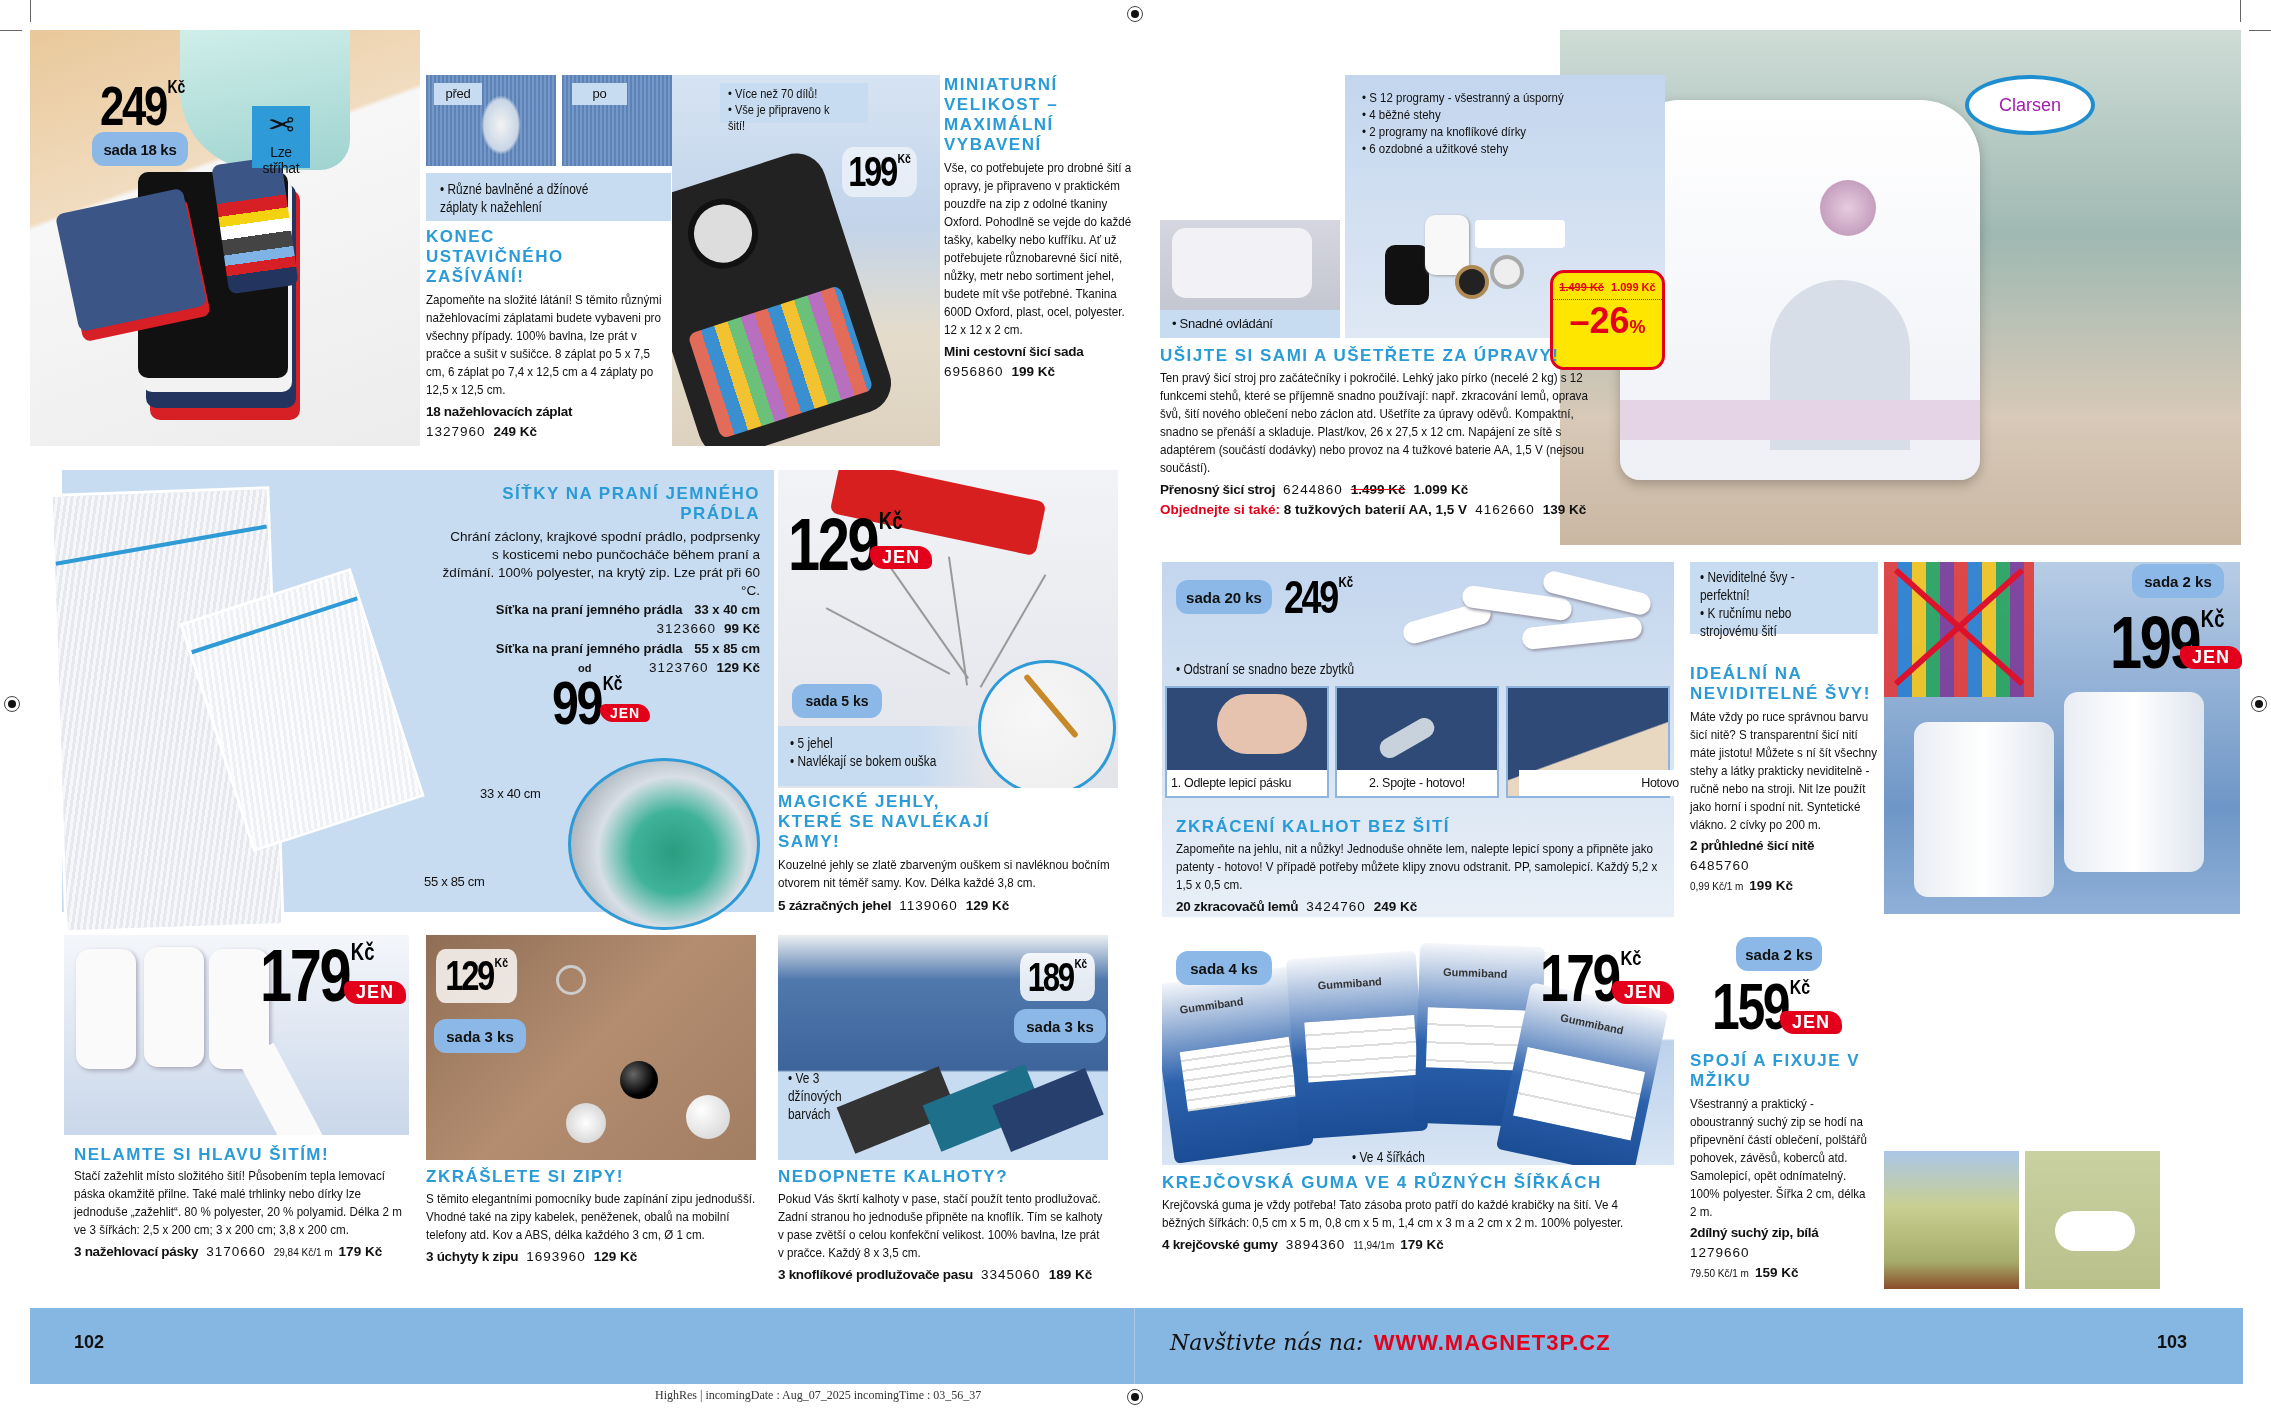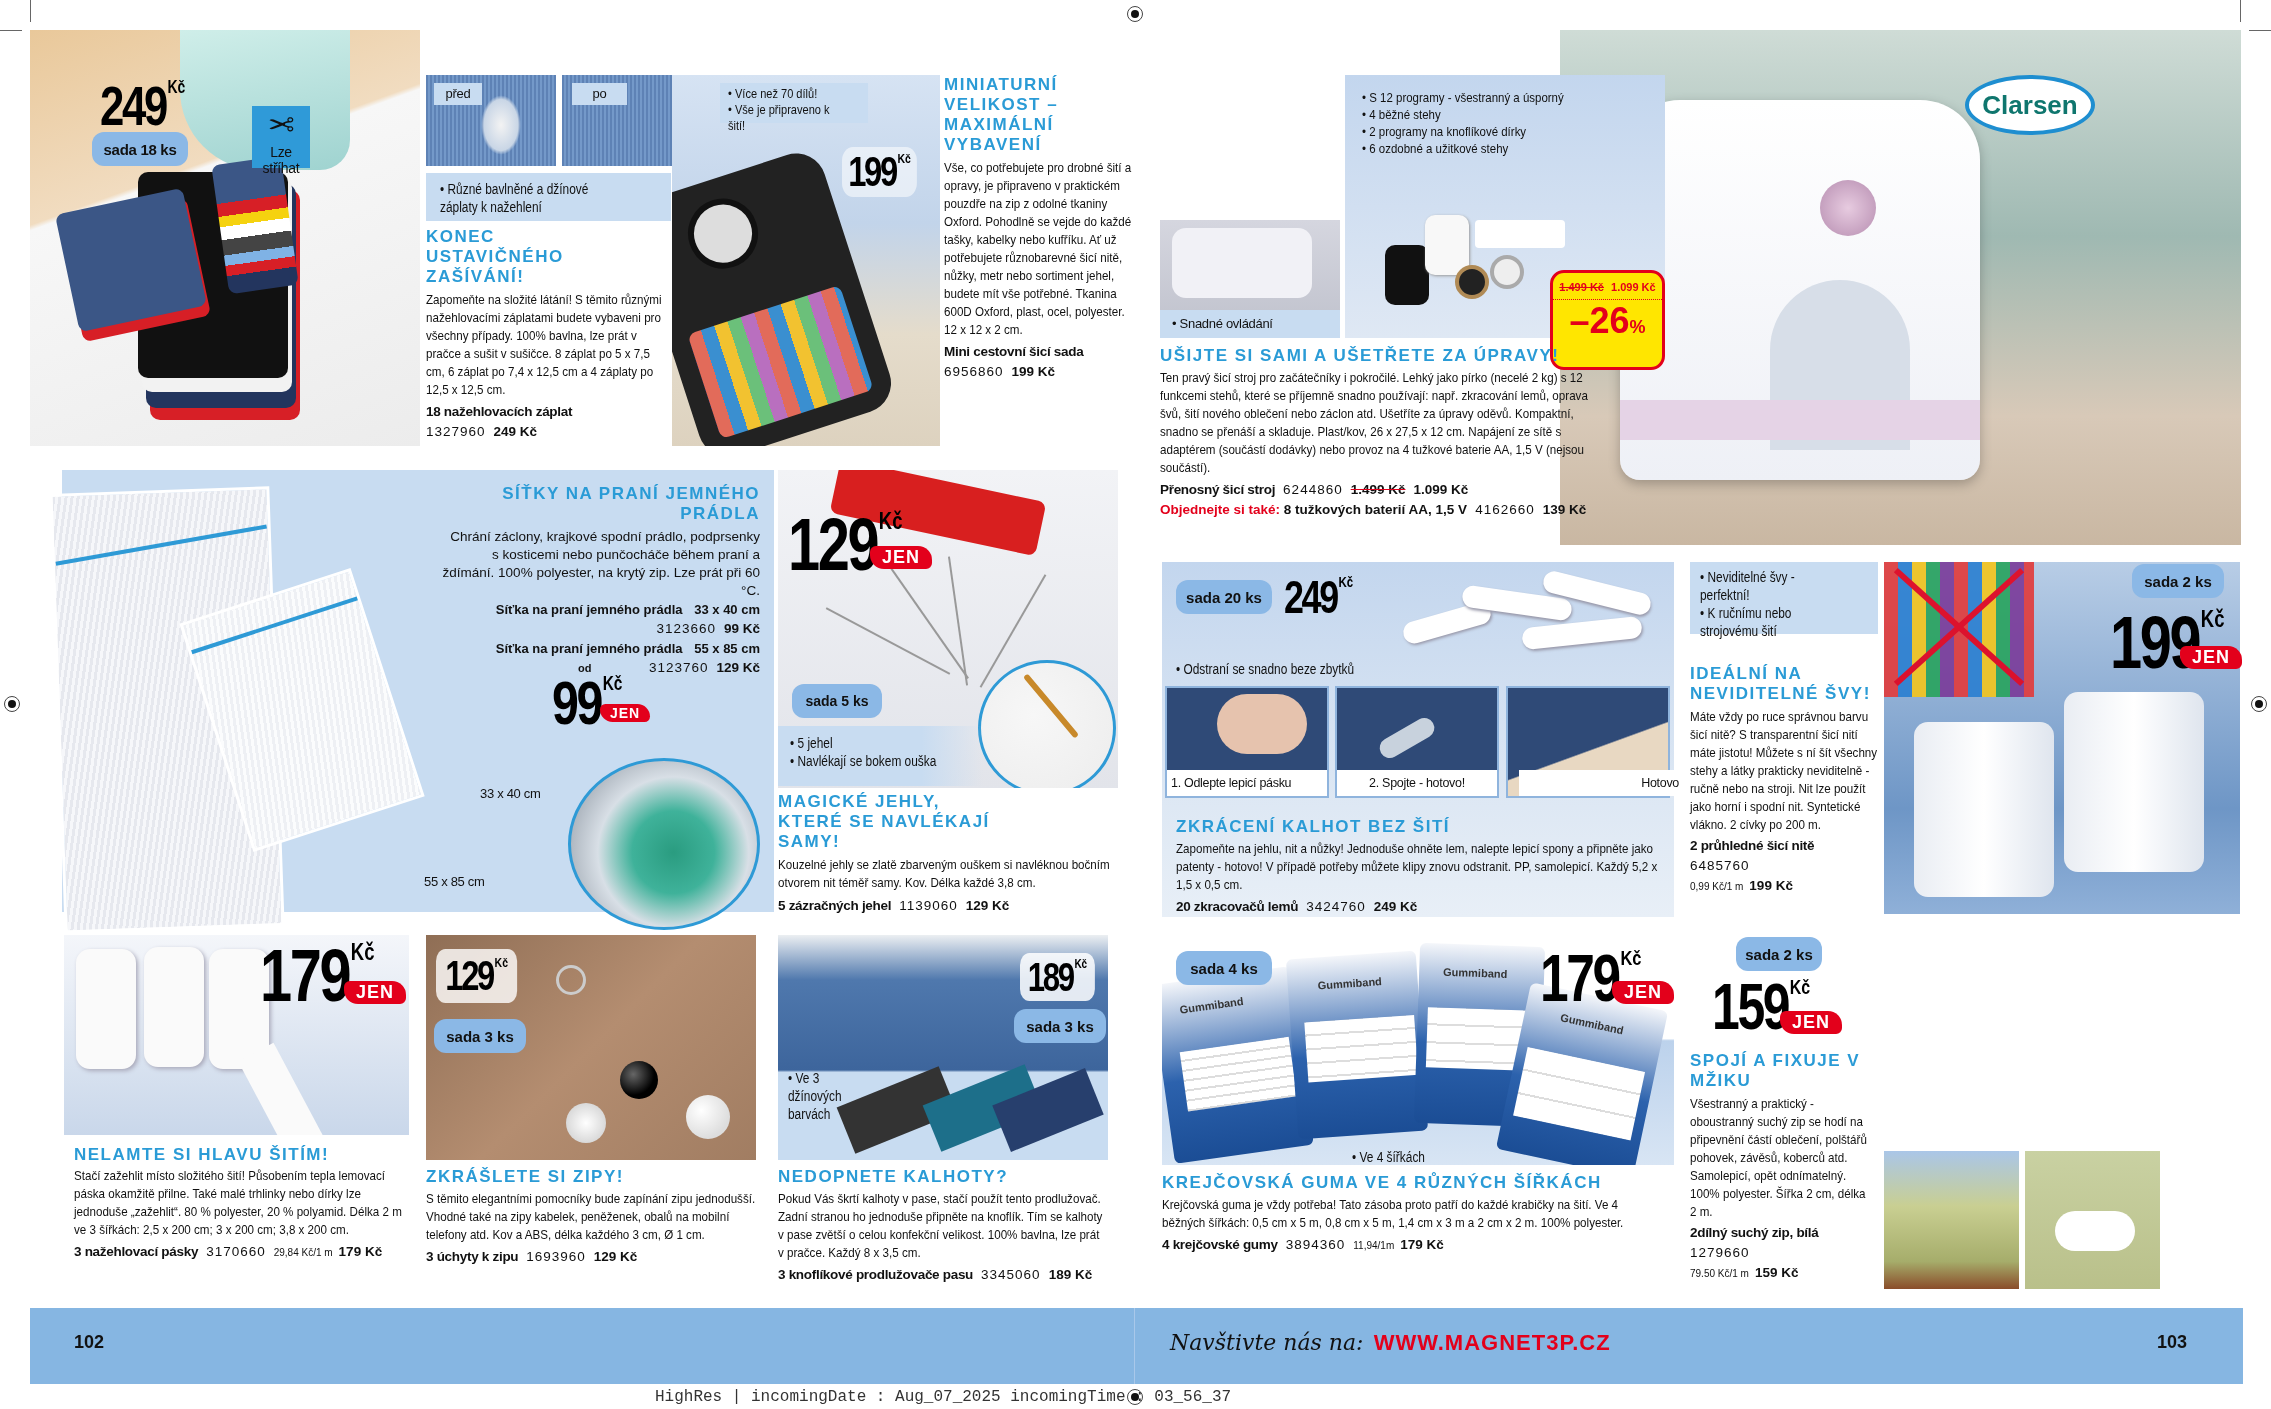--- a/index.html
+++ b/index.html
@@ -18,21 +18,21 @@
   .bullets { list-style: none; font-size: 14px; line-height: 18px; transform: scaleX(0.85); transform-origin: left top; }
   .bullets li::before { content: "• "; }
   .price { font-weight: 900; color: #000; display: flex; align-items: flex-start; line-height: 1; letter-spacing: -3px; transform: scaleX(0.78); transform-origin: left top; }
   .price sup { font-size: 0.32em; letter-spacing: 0; margin-top: 0.08em; margin-left: 2px; }
   .jen { background: #e3001b; color: #fff; font-weight: 700; font-size: 18px; border-radius: 6px 14px 6px 14px; padding: 1px 12px; letter-spacing: 1px; }
   .img { overflow: hidden; }
   .footer { position: absolute; left: 30px; top: 1308px; width: 2213px; height: 76px; background: #86b6e2; }
   .page-num { position: absolute; top: 24px; font-weight: 700; font-size: 18px; }
   .reg-mark { position: absolute; width: 16px; height: 16px; border: 1px solid #444; border-radius: 50%; }
   .reg-mark::after { content: ""; position: absolute; left: 3px; top: 3px; width: 8px; height: 8px; background: #111; border-radius: 50%; }
-  .stamp { position: absolute; left: 655px; top: 1388px; font-family: Liberation Mono, monospace; font-size: 16px; color: #333; }
+  .stamp { position: absolute; left: 655px; top: 1388px; font-family: Liberation Serif, serif; font-size: 12px; color: #333; }
 </style>
 </head>
 <body>
 
 <section class="abs" style="left:30px;top:30px;width:390px;height:416px;">
   <div class="abs img" style="left:0;top:0;width:390px;height:416px;background:linear-gradient(160deg,#e9c89a 0%,#f1dcc0 35%,#f7f7f7 36%,#ececec 100%);">
     <div class="abs" style="left:150px;top:0;width:170px;height:140px;background:linear-gradient(170deg,#cfeee9,#9fd3d0);border-radius:0 0 30px 80px;"></div>
     <div class="abs" style="left:40px;top:140px;width:230px;height:260px;">
       <div class="abs" style="left:80px;top:20px;width:150px;height:230px;background:#d71f26;border-radius:10px;"></div>
       <div class="abs" style="left:76px;top:14px;width:150px;height:224px;background:#23355e;border-radius:10px;"></div>
@@ -218,21 +218,21 @@
 </section>
 
 <section class="abs" style="left:1160px;top:30px;width:1081px;height:515px;">
   <div class="abs img" style="left:400px;top:0;width:681px;height:515px;background:linear-gradient(180deg,#cfdcd6 0%,#9fb9b2 40%,#d8c9b8 75%,#c9b7a2 100%);">
     <div class="abs" style="left:60px;top:70px;width:360px;height:380px;background:linear-gradient(180deg,#ffffff,#eef0f6);border-radius:60px 60px 20px 20px;box-shadow:0 4px 12px rgba(0,0,0,.25);">
       <div class="abs" style="left:150px;top:180px;width:140px;height:170px;background:#d7dee8;border-radius:70px 70px 0 0;"></div>
       <div class="abs" style="left:200px;top:80px;width:56px;height:56px;border-radius:50%;background:radial-gradient(circle,#e7cbe0,#b68db0);"></div>
       <div class="abs" style="left:0;top:300px;width:360px;height:40px;background:#e5d3e6;"></div>
     </div>
     <div class="abs" style="left:405px;top:45px;width:130px;height:60px;border-radius:50%;background:#fff;border:4px solid #1e8ed0;display:flex;align-items:center;justify-content:center;">
-      <span style="color:#0f766e;font-weight:700;font-size:26px;">Clarsen</span>
+      <span style="color:#a21caf;font-weight:400;font-size:18px;">Clarsen</span>
     </div>
   </div>
   <div class="abs" style="left:0;top:190px;width:180px;height:118px;background:linear-gradient(180deg,#d5d6df,#bfc1cc);">
     <div class="abs" style="left:12px;top:8px;width:140px;height:70px;background:#f1f1f6;border-radius:14px;"></div>
     <div class="abs panel cond" style="left:0;bottom:0;width:100%;height:28px;font-size:13px;line-height:28px;padding-left:12px;">• <span>Snadné ovládání</span></div>
   </div>
   <div class="abs" style="left:185px;top:45px;width:320px;height:263px;background:linear-gradient(180deg,#c3d6ee,#dfe8f4);">
     <ul class="bullets" style="padding:14px 20px;font-size:13.5px;line-height:17px;">
       <li>S 12 programy - všestranný a úsporný</li>
       <li>4 běžné stehy</li>

